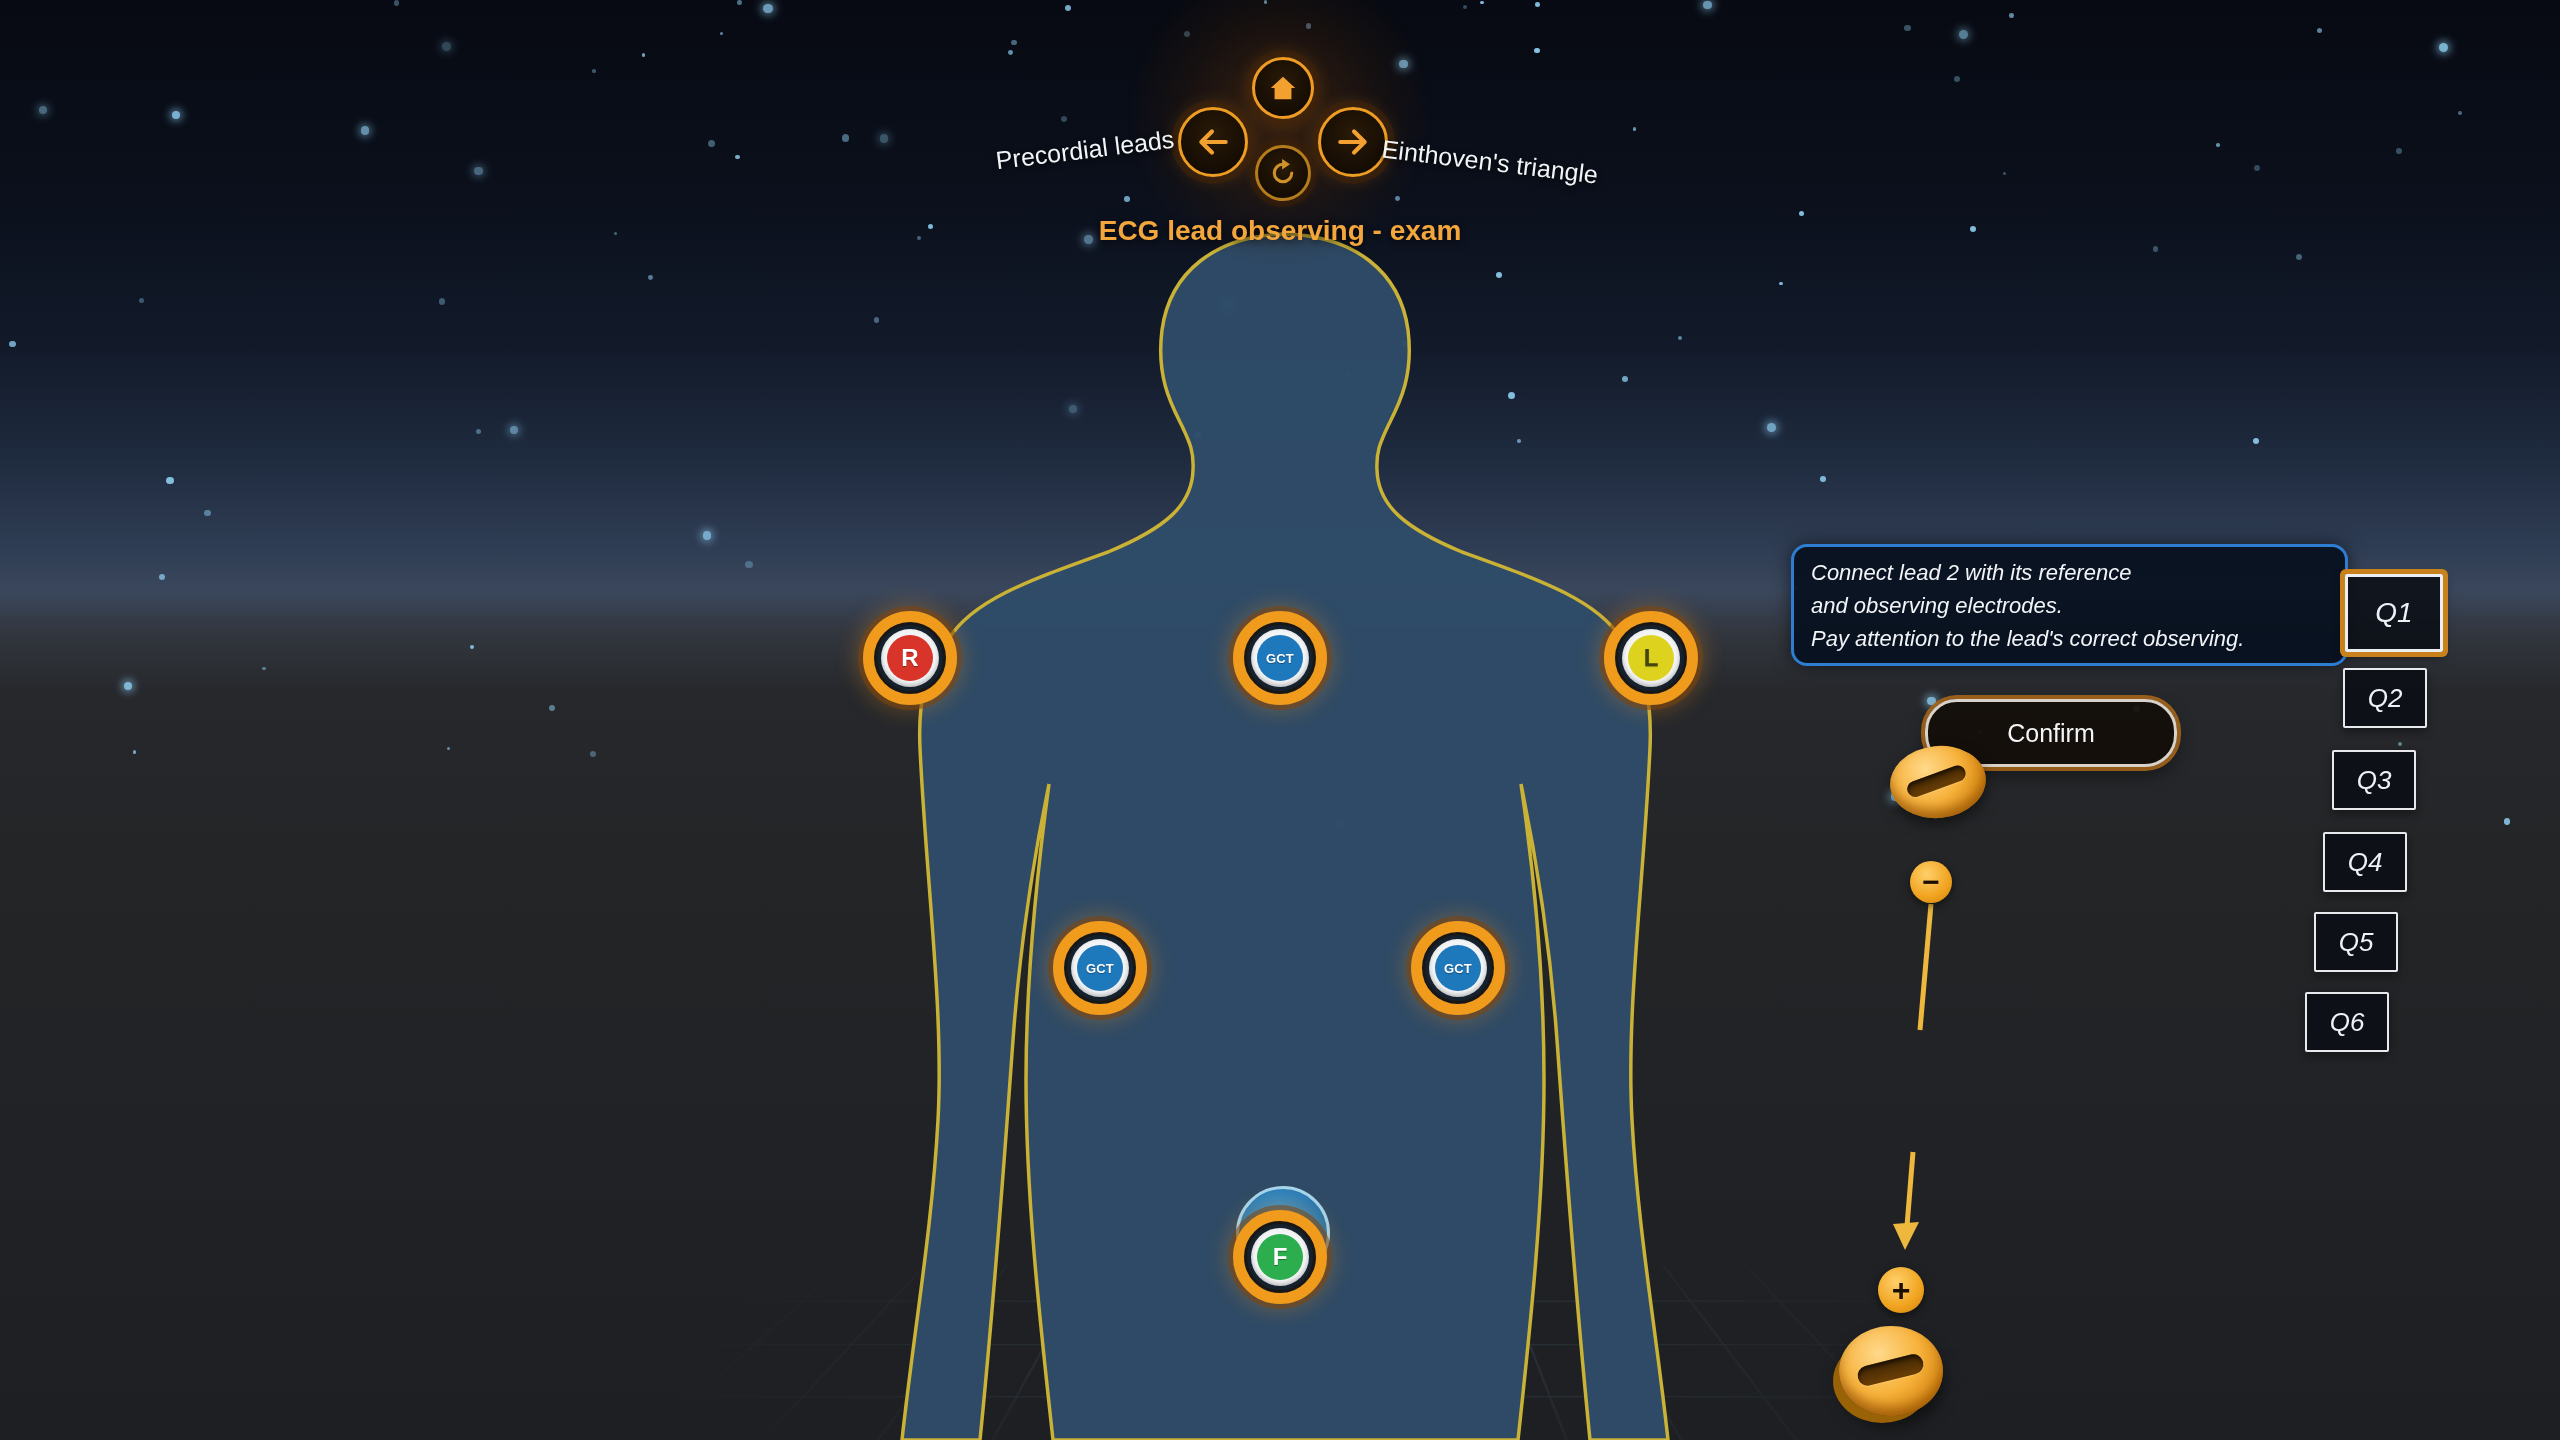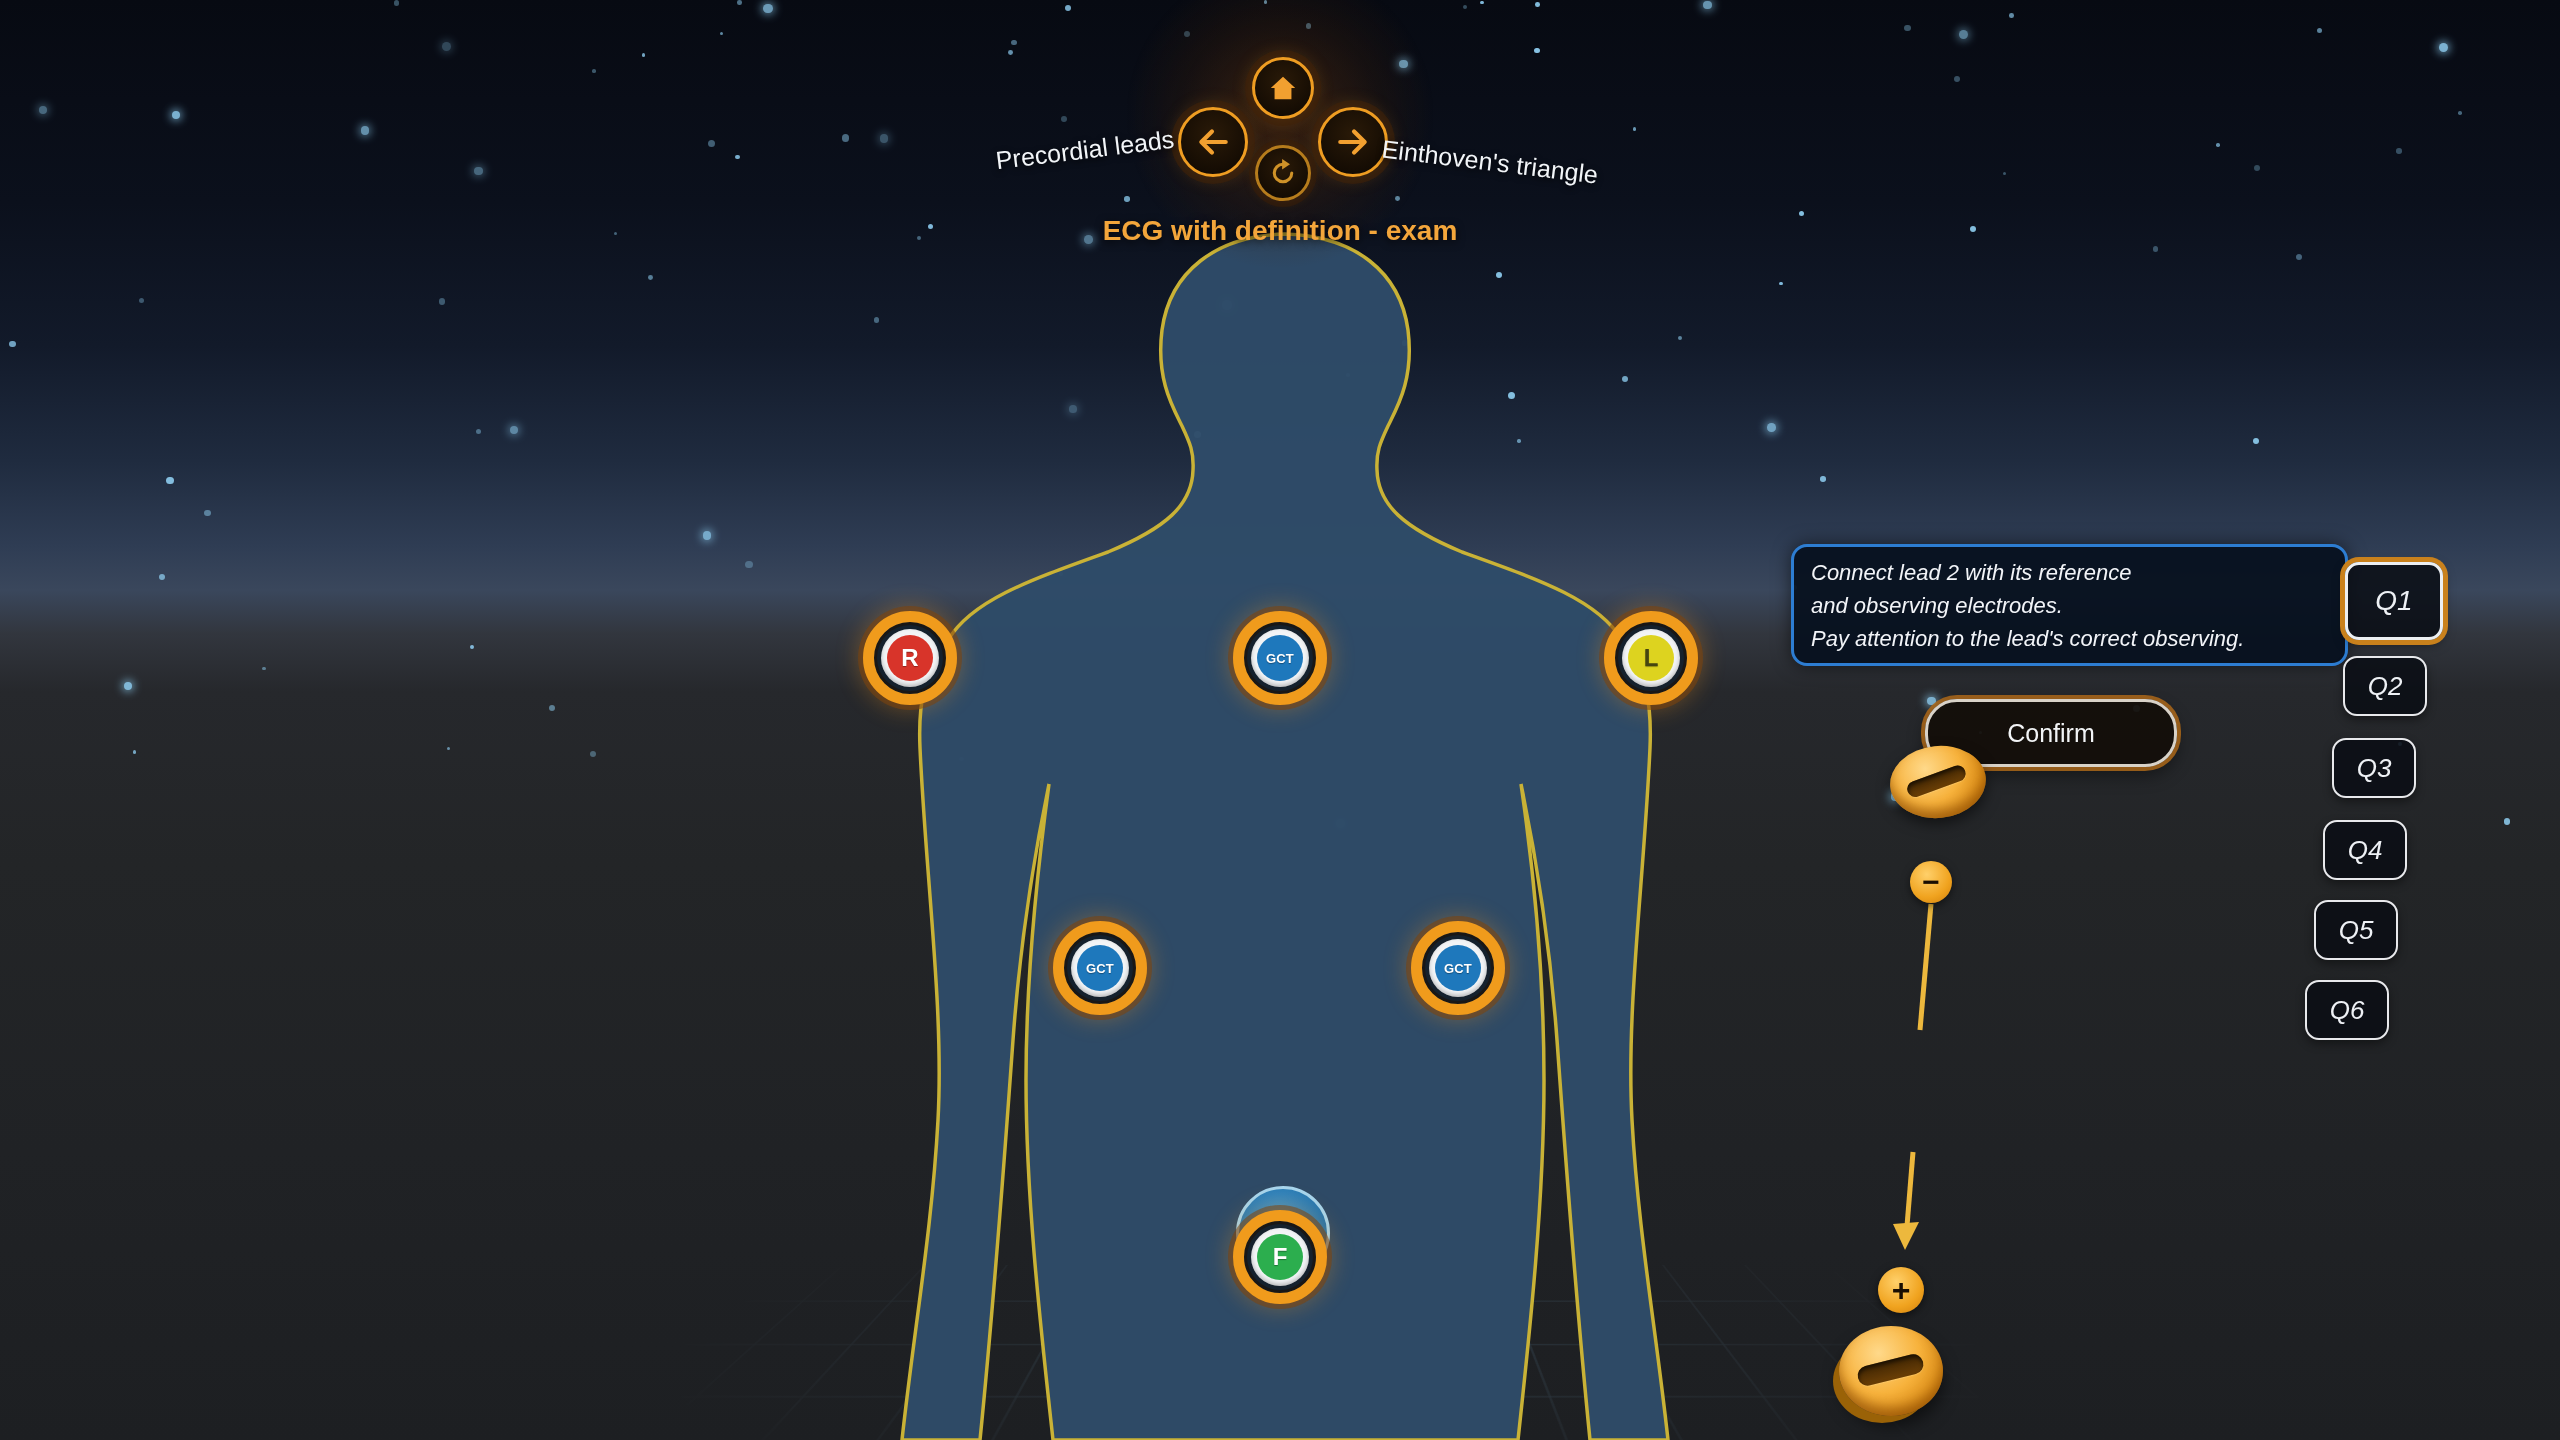--- a/index.html
+++ b/index.html
@@ -89,23 +89,24 @@
     position:absolute; left:1925px; top:699px; width:246px; height:62px; border-radius:32px;
     background:rgba(18,13,7,.88); border:3px solid #d8d2c8;
     box-shadow:0 0 0 4px rgba(172,103,25,.85), 0 8px 18px rgba(0,0,0,.45);
     color:#f2f4f6; font-size:25px; display:flex; align-items:center; justify-content:center;
     cursor:pointer;
   }
 
   
   .qbtn {
     position:absolute; display:flex; align-items:center; justify-content:center;
-    background:rgba(9,13,20,.85); border:2px solid #e8e9ec; border-radius:14px;
+    background:rgba(9,13,20,.85); border:2px solid #e8e9ec; border-radius:2px;
     color:#eef1f5; font-style:italic; font-size:26px; cursor:pointer;
     box-shadow:0 4px 10px rgba(0,0,0,.4);
+    margin-top:12px;
   }
   .qbtn.active { border:3px solid #eceff2; box-shadow:0 0 0 5px #c9811c, 0 4px 12px rgba(0,0,0,.5); font-size:28px; }
 
   
   .coin {
     position:absolute; border-radius:50%;
     background: radial-gradient(circle at 38% 30%, #ffd98a 0%, #f7b23c 45%, #d98a14 75%, #b96f08 100%);
     box-shadow: inset 0 -8px 12px rgba(120,60,0,.55), 0 6px 14px rgba(0,0,0,.5);
     cursor:grab;
   }
@@ -338,21 +339,21 @@
   <div class="nav-btn dim" style="left:1255px; top:145px; width:50px; height:50px;">
     <svg width="28" height="28" viewBox="0 0 32 32">
       <path d="M26 16 A10 10 0 1 1 16 6" fill="none" stroke="#cf9228" stroke-width="3.5" stroke-linecap="round"></path>
       <polygon points="15,0 24,6 15,12" fill="#cf9228"></polygon>
     </svg>
   </div>
 
   <div class="nav-label" style="left:1085px; top:150px; transform:translate(-50%,-50%) rotate(-7deg);">Precordial leads</div>
   <div class="nav-label" style="left:1490px; top:162px; transform:translate(-50%,-50%) rotate(7deg);">Einthoven's triangle</div>
 
-  <div class="exam-title">ECG with definition - exam</div>
+  <div class="exam-title">ECG lead observing - exam</div>
 
   <div class="instruction-panel">
     <div class="instruction-line">Connect lead 2 with its reference</div>
     <div class="instruction-line">and observing electrodes.</div>
     <div class="instruction-line">Pay attention to the lead's correct observing.</div>
   </div>
 
   <div class="confirm-btn">Confirm</div>
 
   <div class="qbtn active" style="left:2345px; top:562px; width:92px; height:72px;">Q1</div>

